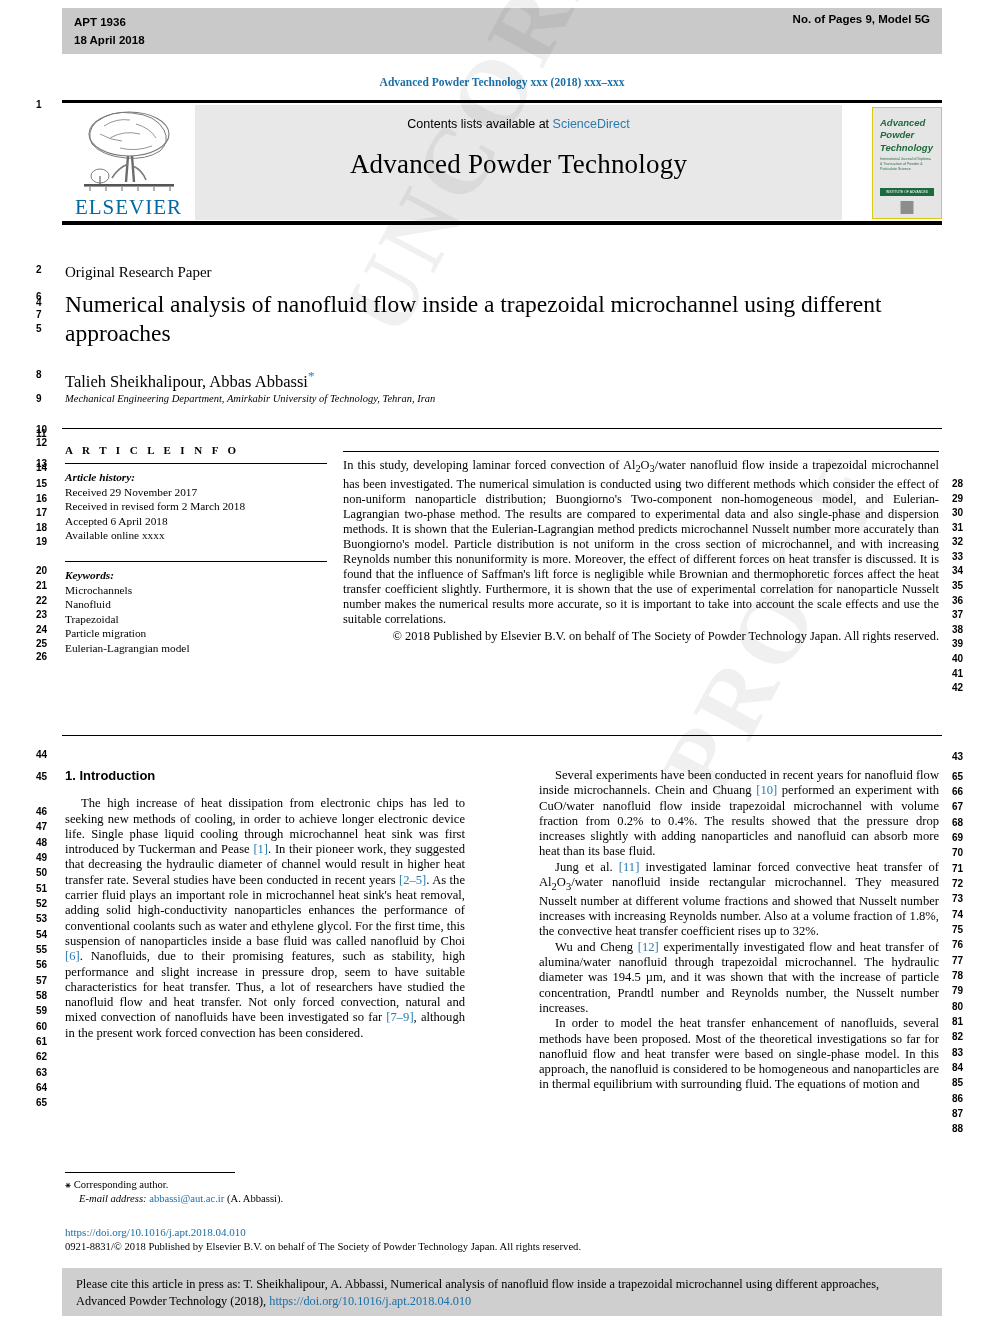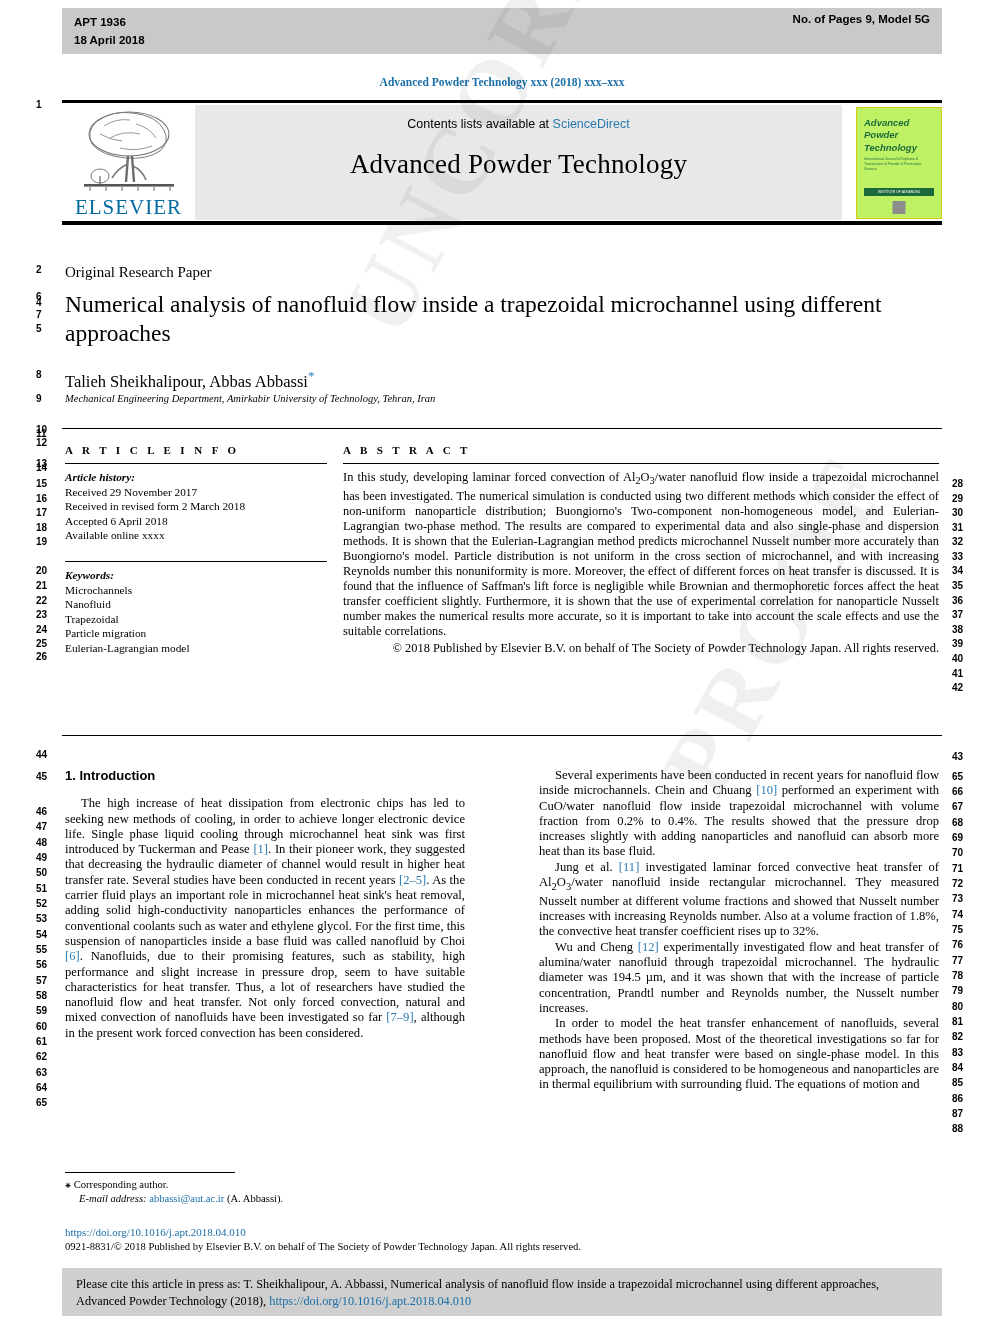--- a/index.html
+++ b/index.html
@@ -142,22 +142,22 @@
   }
   .mh-cover {
     flex: 0 0 100px;
     width: 100px;
     background: #fff;
     display: flex;
     align-items: center;
     justify-content: flex-end;
   }
   .cover-card {
-    width: 86px; height: 112px;
-    background: #bef264;
+    width: 70px; height: 112px;
+    background: #e5e5e5;
     position: relative;
     box-sizing: border-box;
     border: 1px solid #d8cc12;
   }
   .cover-card .cc-title {
     position: absolute; left: 7px; top: 9px;
     font-family: "Liberation Sans", sans-serif;
     font-style: italic;
     font-weight: bold;
     font-size: 9.5px;
@@ -420,21 +420,20 @@
       <div>Microchannels</div>
       <div>Nanofluid</div>
       <div>Trapezoidal</div>
       <div>Particle migration</div>
       <div>Eulerian-Lagrangian model</div>
     </div>
   </div>
 </div>
 
 <div class="abs-col">
-  <div class="sec-head">A B S T R A C T</div>
   <div class="thin-rule"></div>
   <div class="abs-text">In this study, developing laminar forced convection of Al<sub>2</sub>O<sub>3</sub>/water nanofluid flow inside a trapezoidal microchannel has been investigated. The numerical simulation is conducted using two different methods which consider the effect of non-uniform nanoparticle distribution; Buongiorno's Two-component non-homogeneous model, and Eulerian-Lagrangian two-phase method. The results are compared to experimental data and also single-phase and dispersion methods. It is shown that the Eulerian-Lagrangian method predicts microchannel Nusselt number more accurately than Buongiorno's model. Particle distribution is not uniform in the cross section of microchannel, and with increasing Reynolds number this nonuniformity is more. Moreover, the effect of different forces on heat transfer is discussed. It is found that the influence of Saffman's lift force is negligible while Brownian and thermophoretic forces affect the heat transfer coefficient slightly. Furthermore, it is shown that the use of experimental correlation for nanoparticle Nusselt number makes the numerical results more accurate, so it is important to take into account the scale effects and use the suitable correlations.</div>
   <div class="abs-copy">© 2018 Published by Elsevier B.V. on behalf of The Society of Powder Technology Japan. All rights reserved.</div>
 </div>
 
 <div class="band-rule bottom"></div>
 
 <div class="body-col left">
   <h2>1. Introduction</h2>
   <p>The high increase of heat dissipation from electronic chips has led to seeking new methods of cooling, in order to achieve longer electronic device life. Single phase liquid cooling through microchannel heat sink was first introduced by Tuckerman and Pease <span class="cite">[1]</span>. In their pioneer work, they suggested that decreasing the hydraulic diameter of channel would result in higher heat transfer rate. Several studies have been conducted in recent years <span class="cite">[2–5]</span>. As the carrier fluid plays an important role in microchannel heat sink's heat removal, adding solid high-conductivity nanoparticles enhances the performance of conventional coolants such as water and ethylene glycol. For the first time, this suspension of nanoparticles inside a base fluid was called nanofluid by Choi <span class="cite">[6]</span>. Nanofluids, due to their promising features, such as stability, high performance and slight increase in pressure drop, seem to have suitable characteristics for heat transfer. Thus, a lot of researchers have studied the nanofluid flow and heat transfer. Not only forced convection, natural and mixed convection of nanofluids have been investigated so far <span class="cite">[7–9]</span>, although in the present work forced convection has been considered.</p>

